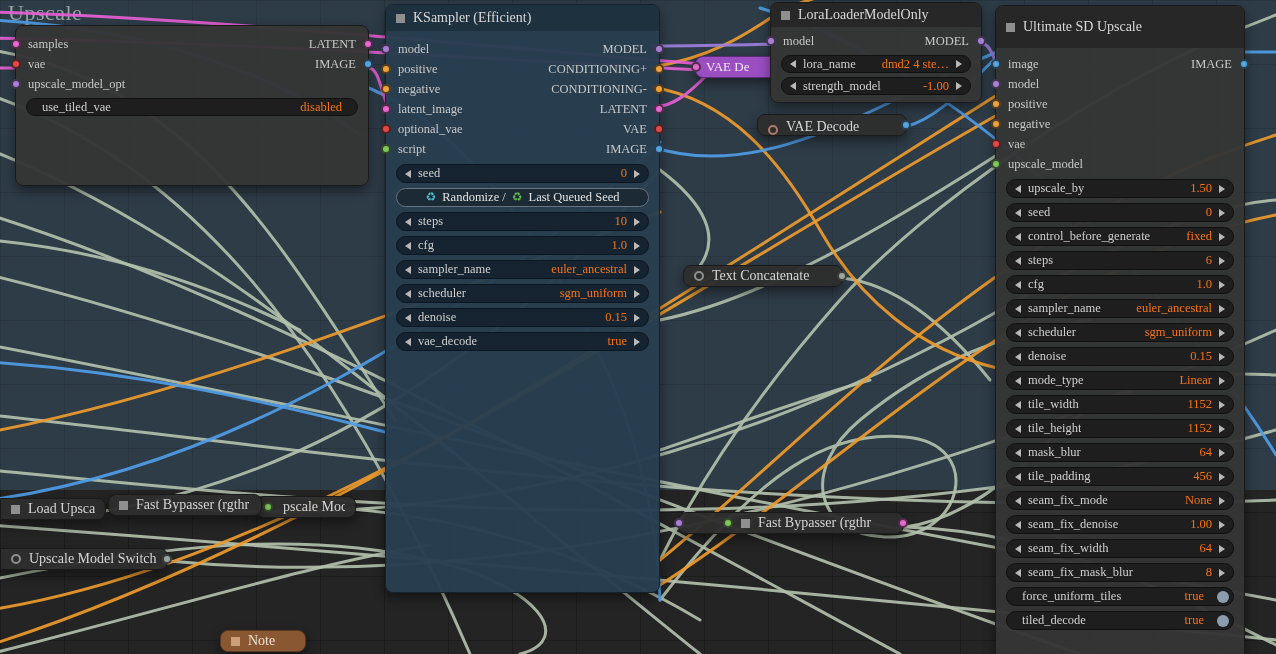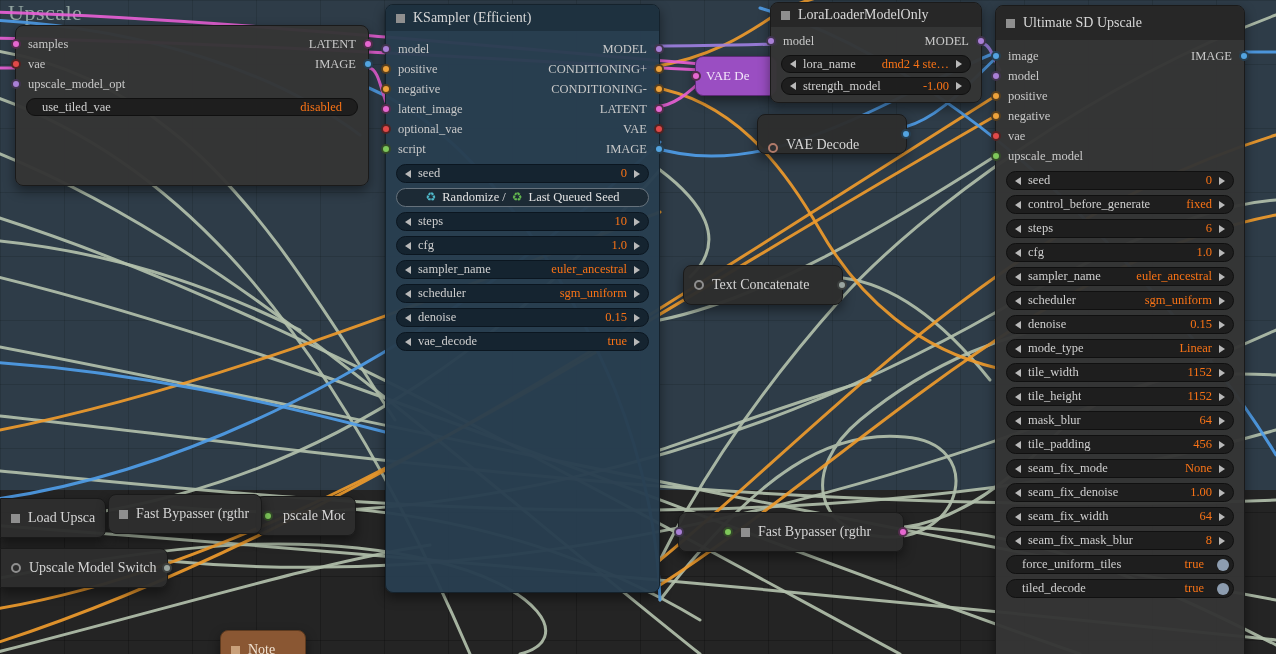--- a/index.html
+++ b/index.html
@@ -86,21 +86,21 @@
 
   .seed-btn {
     display:flex; align-items:center; justify-content:center; gap:6px;
     height:19px; margin:5px 10px 0; background:#1c2a35;
     border:1px solid #66727c; border-radius:10px; color:#e2e2e2; cursor:pointer;
   }
   .recycle-a { color:#4fb8c9; font-size:12px; }
   .recycle-b { color:#63b84f; font-size:12px; }
 
   .collapsed {
-    height:40px; display:flex; align-items:center; gap:8px; padding:0 10px;
+    height:22px; display:flex; align-items:center; gap:8px; padding:0 10px;
     background:rgba(45,45,45,.97); border-radius:8px; color:#d5d5d5; font-size:14px;
     white-space:nowrap; overflow:visible;
   }
   .collapsed .inner-clip { overflow:hidden; white-space:nowrap; }
   .edge-dot {
     position:absolute; width:10px; height:10px; border-radius:50%;
     border:2px solid rgba(20,20,20,.7); top:50%; transform:translateY(-50%);
   }
   .node-note { background:#8a5733; border-color:#5d3a1f; color:#f0e2d2; }
   .node-purple { background:#9a4ec2; border-color:#5d2b78; color:#f3e6fa; font-size:13px; }
@@ -320,21 +320,21 @@
     <span class="edge-dot c-image" style="right:-5px;"></span>
   </div>
 
   <div class="node collapsed" style="left:683px;top:265px;width:160px;">
     <span class="collapse-ring"></span>
     <span class="inner-clip">Text Concatenate</span>
     <span class="edge-dot c-gray" style="right:-5px;"></span>
   </div>
 
   <div class="node" style="left:995px;top:5px;width:250px;height:660px;">
-    <div class="node-header" style="height:34px;">
+    <div class="node-header" style="height:42px;">
       <span class="collapse-box"></span>
       <span class="node-title">Ultimate SD Upscale</span>
     </div>
     <div class="ports" style="padding-top:6px;">
       <div class="port-row">
         <span class="dot c-image in-dot"></span>
         <span>image</span>
         <span class="out-label">IMAGE</span>
         <span class="dot c-image out-dot"></span>
       </div>
@@ -351,20 +351,26 @@
         <span>negative</span>
       </div>
       <div class="port-row">
         <span class="dot c-vae in-dot"></span>
         <span>vae</span>
       </div>
       <div class="port-row">
         <span class="dot c-green in-dot"></span>
         <span>upscale_model</span>
       </div>
+    </div>
+    <div class="widget">
+      <span class="tri-l"></span>
+      <span class="wlabel">upscale_by</span>
+      <span class="wvalue">1.50</span>
+      <span class="tri-r"></span>
     </div>
     <div class="widget">
       <span class="tri-l"></span>
       <span class="wlabel">seed</span>
       <span class="wvalue">0</span>
       <span class="tri-r"></span>
     </div>
     <div class="widget">
       <span class="tri-l"></span>
       <span class="wlabel">control_before_generate</span>

